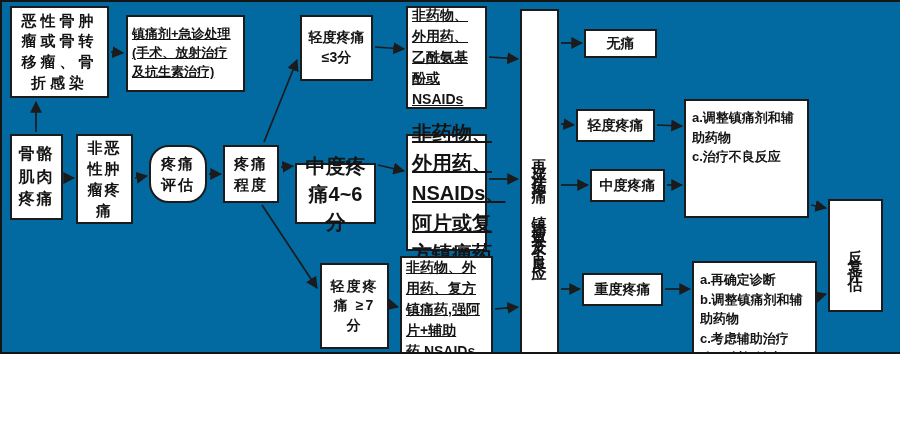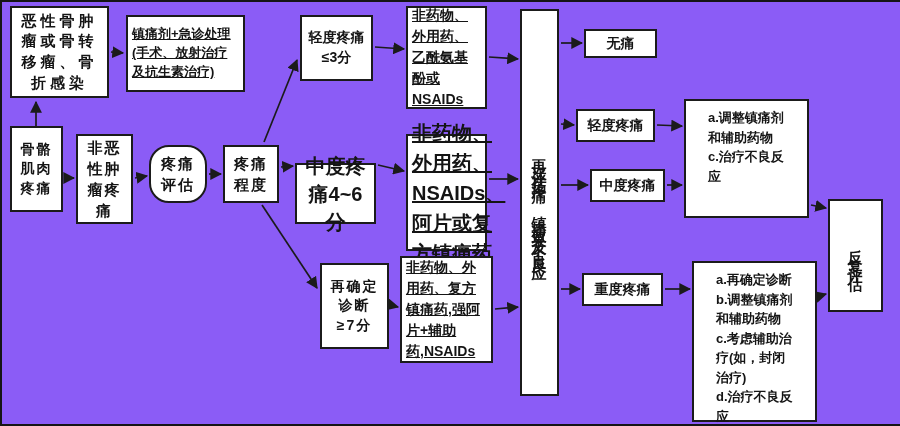--- a/index.html
+++ b/index.html
@@ -2,41 +2,41 @@
 <html><head>
 <meta charset="utf-8">
 <style>
   * { margin:0; padding:0; box-sizing:border-box; }
   html,body { width:900px; height:426px; }
   body {
     font-family:"Liberation Sans","DejaVu Sans",sans-serif;
     background:#ffffff;
   }
   .canvas {
-    position:relative; width:900px; height:426px;
-    background:#8b5cf6; overflow:hidden;
+    position:relative; width:900px; height:354px;
+    background:#0369a1; overflow:hidden;
     border-top:2px solid #151515;
     border-bottom:2px solid #151515;
     border-left:2px solid #151515;
   }
   .arrows { position:absolute; left:0; top:0; width:900px; height:426px; pointer-events:none; }
   .node {
     position:absolute; border:2px solid #1b1b1b; background:#fff; color:#141414;
     display:flex; align-items:center; justify-content:center;
     font-weight:600; line-height:1.4; text-align:center;
     padding:3px 4px; font-size:14px;
   }
   .node.left { text-align:left; justify-content:flex-start;text-decoration:underline; }
-  .node.list { display:block; text-align:left; padding:7px 22px; }
+  .node.list { display:block; text-align:left; padding:7px 6px; }
   .node.list .line { line-height:1.5; }
   .vtext { writing-mode:vertical-rl; text-orientation:upright; }
 
   #n-malignant { left:8px;  top:4px;   width:99px;  height:92px; font-size:15px; letter-spacing:4px; line-height:1.38; }
   #n-emergency { left:124px; top:13px; width:119px; height:77px; font-size:13px; line-height:1.45; }
-  #n-musculo  { left:8px;  top:124px; width:53px;  height:86px; font-size:14px; letter-spacing:2px; }
+  #n-musculo  { left:8px;  top:132px; width:53px;  height:86px; font-size:16px; letter-spacing:2px; }
   #n-nonmalig { left:74px; top:132px; width:57px;  height:90px; font-size:15px; letter-spacing:2px; }
   #n-assess   { left:147px; top:143px; width:58px; height:58px; font-size:15px; letter-spacing:2px;border-radius:20px; }
   #n-level    { left:221px; top:143px; width:56px; height:58px; font-size:15px; letter-spacing:2px; }
   #n-mild     { left:298px; top:13px;  width:73px; height:66px; font-size:14px; }
   #n-moderate { left:293px; top:133px; width:81px; height:61px; font-size:20px;margin-top:28px; }
   #n-severe   { left:318px; top:261px; width:69px; height:86px; font-size:14px; letter-spacing:2px; }
   #n-treat-mild { left:404px; top:4px;   width:81px; height:103px; font-size:14px; line-height:1.5; }
   #n-treat-mod  { left:404px; top:132px; width:81px; height:117px; font-size:20px; line-height:1.5; }
   #n-treat-sev  { left:398px; top:254px; width:93px; height:107px; font-size:14px; line-height:1.5; }
   #n-reeval   { left:518px; top:7px;  width:39px; height:387px; }
@@ -97,21 +97,21 @@
   <div class="node" id="n-nonmalig">非恶性肿瘤疼痛</div>
 
   <div class="node" id="n-assess">疼痛评估</div>
 
   <div class="node" id="n-level">疼痛程度</div>
 
   <div class="node" id="n-mild">轻度疼痛≤3分</div>
 
   <div class="node" id="n-moderate">中度疼痛4~6分</div>
 
-  <div class="node" id="n-severe">再确定诊断 ≥7分</div>
+  <div class="node" id="n-severe">轻度疼痛 ≥7分</div>
 
   <div class="node left" id="n-treat-mild">非药物、外用药、乙酰氨基酚或NSAIDs</div>
 
   <div class="node left" id="n-treat-mod">非药物、外用药、NSAIDs、阿片或复方镇痛药</div>
 
   <div class="node left" id="n-treat-sev">非药物、外用药、复方镇痛药,强阿片+辅助药,NSAIDs</div>
 
   <div class="node" id="n-reeval">
     <span class="vtext">再次评估疼痛、镇痛效果及不良反应</span>
   </div>

